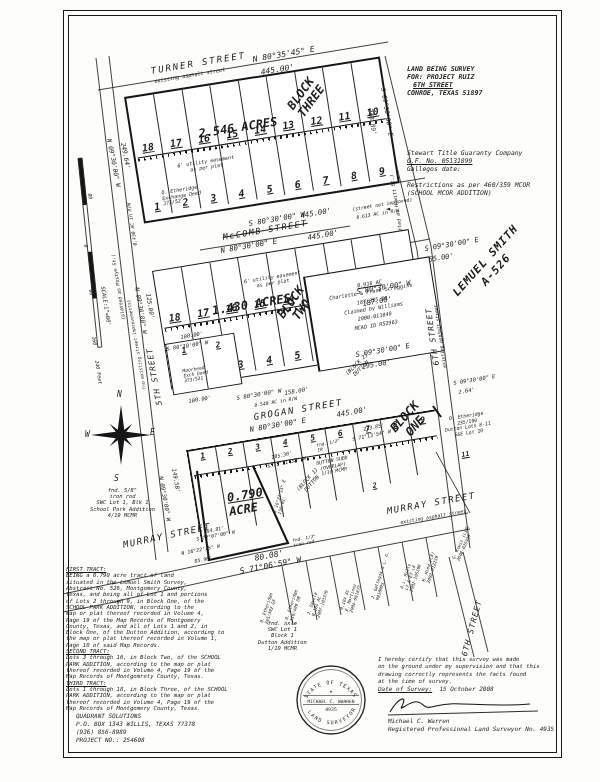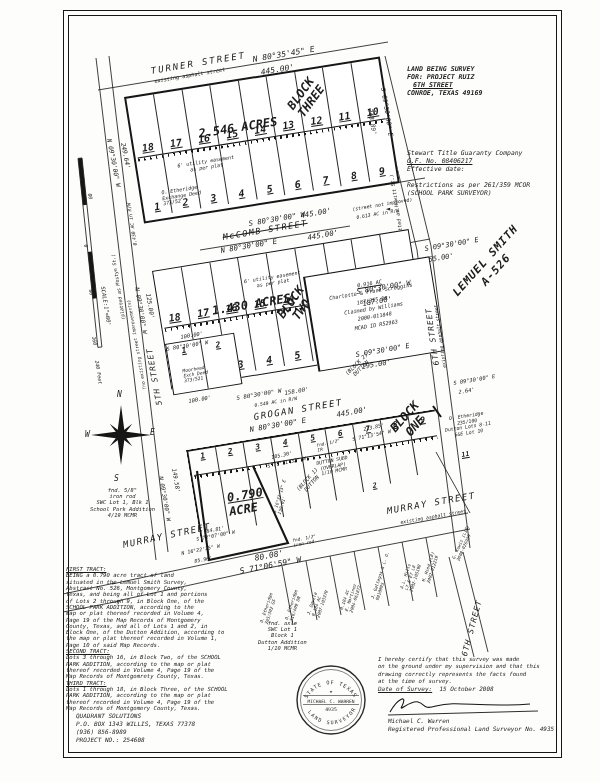--- a/index.html
+++ b/index.html
@@ -98,27 +98,27 @@
 
     <g transform="translate(388,696)">
       <path d="M2,16 C10,2 20,-2 14,10 C10,17 22,4 30,6 C38,8 34,14 48,10 C70,4 90,12 142,8" stroke="#161616" stroke-width="1.1" fill="none"></path>
       <line x1="0" y1="19" x2="150" y2="15" stroke="#161616" stroke-width="0.9"></line>
     </g>
   </svg>
 
   <div class="lbl b" style="left:407px;top:66px;font-size:6.6px;">LAND BEING SURVEY</div>
   <div class="lbl b" style="left:407px;top:74px;font-size:6.6px;">FOR:  PROJECT RUIZ</div>
   <div class="lbl b u" style="left:413px;top:82px;font-size:6.6px;">6TH STREET</div>
-  <div class="lbl b" style="left:407px;top:90px;font-size:6.6px;">CONROE, TEXAS 49169</div>
+  <div class="lbl b" style="left:407px;top:90px;font-size:6.6px;">CONROE, TEXAS 51897</div>
 
   <div class="lbl" style="left:407px;top:150px;font-size:6.4px;">Stewart Title Guaranty Company</div>
-  <div class="lbl u" style="left:407px;top:158px;font-size:6.4px;">G.F. No. 08406217</div>
-  <div class="lbl" style="left:407px;top:166px;font-size:6.4px;">Effective date:</div>
-  <div class="lbl" style="left:407px;top:182px;font-size:6.4px;">Restrictions as per 261/359 MCOR</div>
-  <div class="lbl" style="left:407px;top:190px;font-size:6.4px;">(SCHOOL PARK SURVEYOR)</div>
+  <div class="lbl u" style="left:407px;top:158px;font-size:6.4px;">G.F. No. 05131899</div>
+  <div class="lbl" style="left:407px;top:166px;font-size:6.4px;">Gallegos date:</div>
+  <div class="lbl" style="left:407px;top:182px;font-size:6.4px;">Restrictions as per 460/359 MCOR</div>
+  <div class="lbl" style="left:407px;top:190px;font-size:6.4px;">(SCHOOL MCOR ADDITION)</div>
 
   <div class="lbl" style="left:150px;top:66px;font-size:9px;letter-spacing:2px;transform:rotate(-9.5deg);">TURNER STREET</div>
   <div class="lbl" style="left:154px;top:79px;font-size:5.2px;transform:rotate(-9.5deg);">existing asphalt street</div>
   <div class="lbl" style="left:252px;top:55px;font-size:8px;transform:rotate(-9.5deg);">N 80°35'45" E</div>
   <div class="lbl" style="left:260px;top:68px;font-size:8px;transform:rotate(-9.5deg);">445.00'</div>
 
   <div class="blk b3">
     <div class="row rtop">
         <div class="cell">
           <span class="lotnum">18</span>

